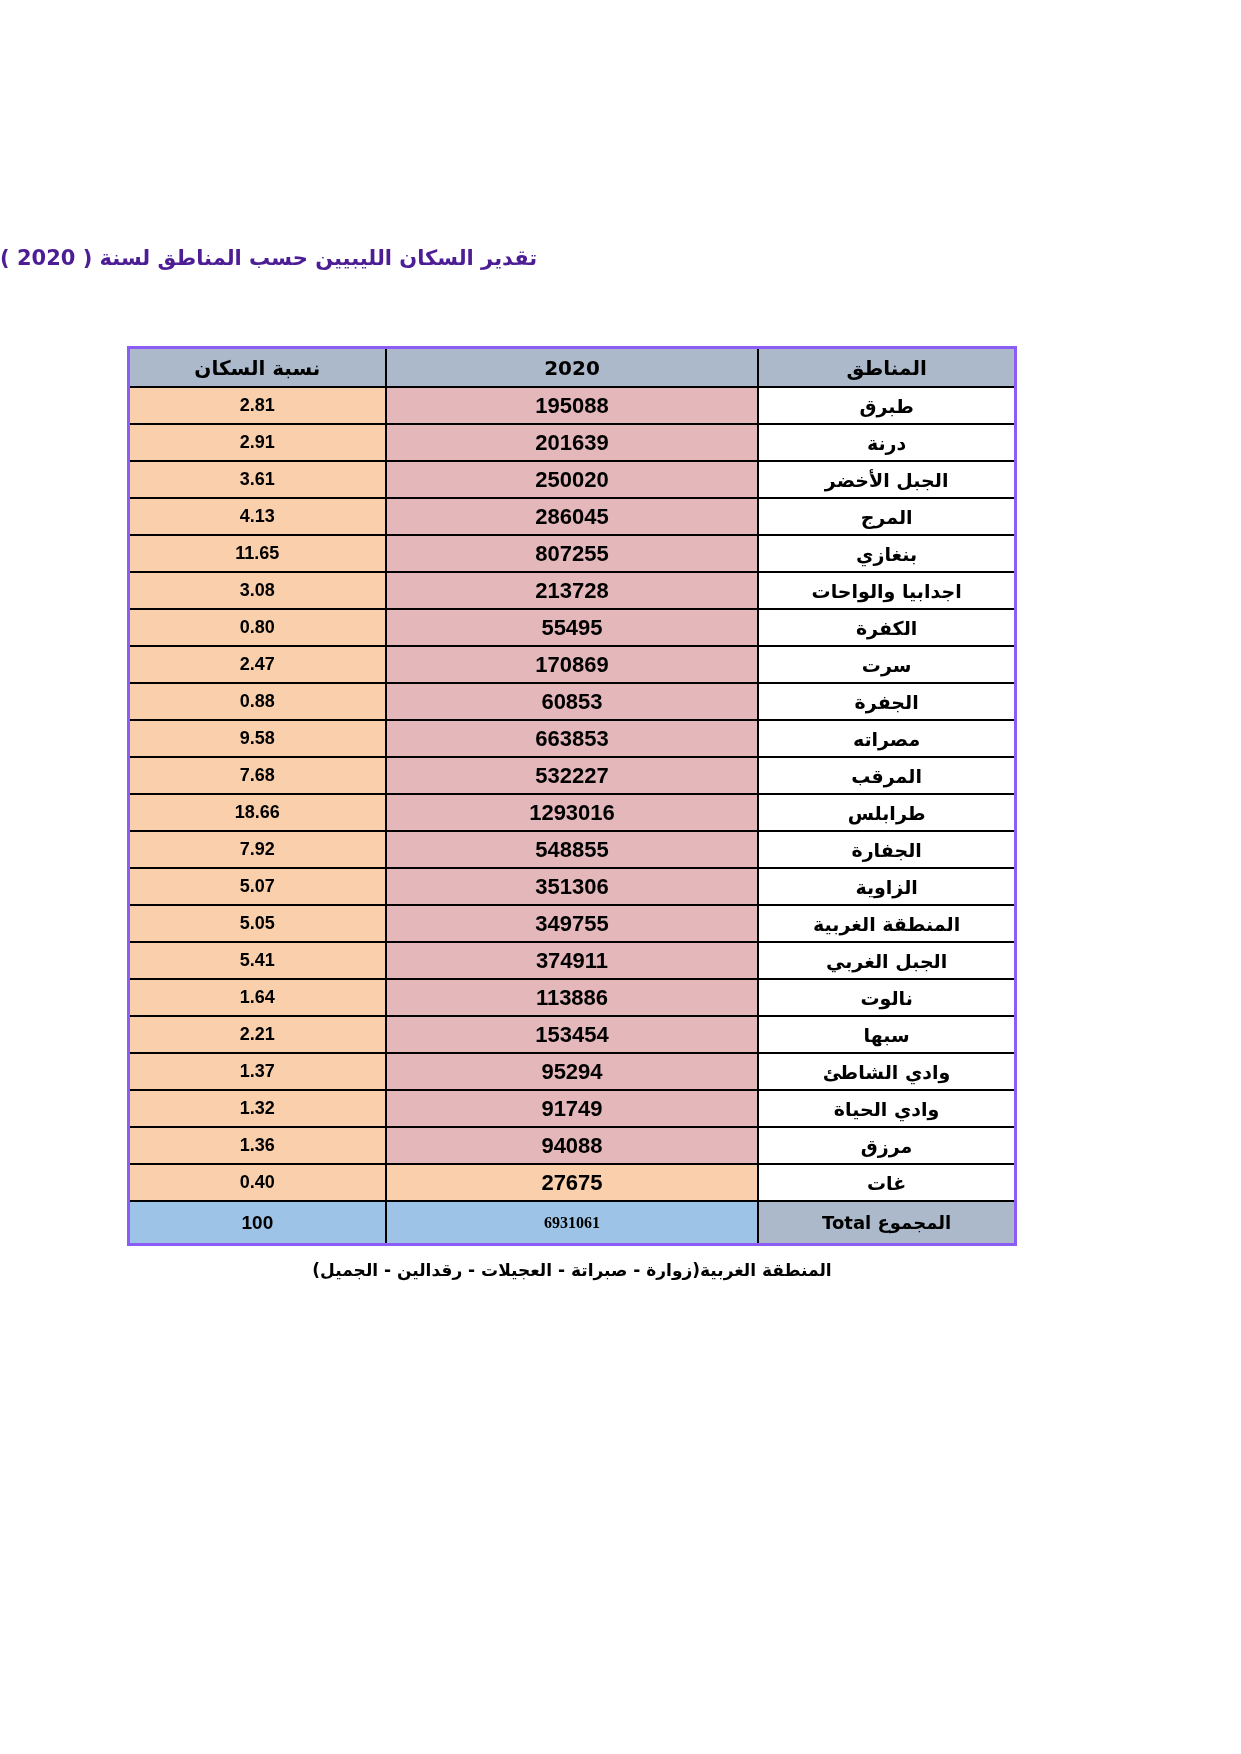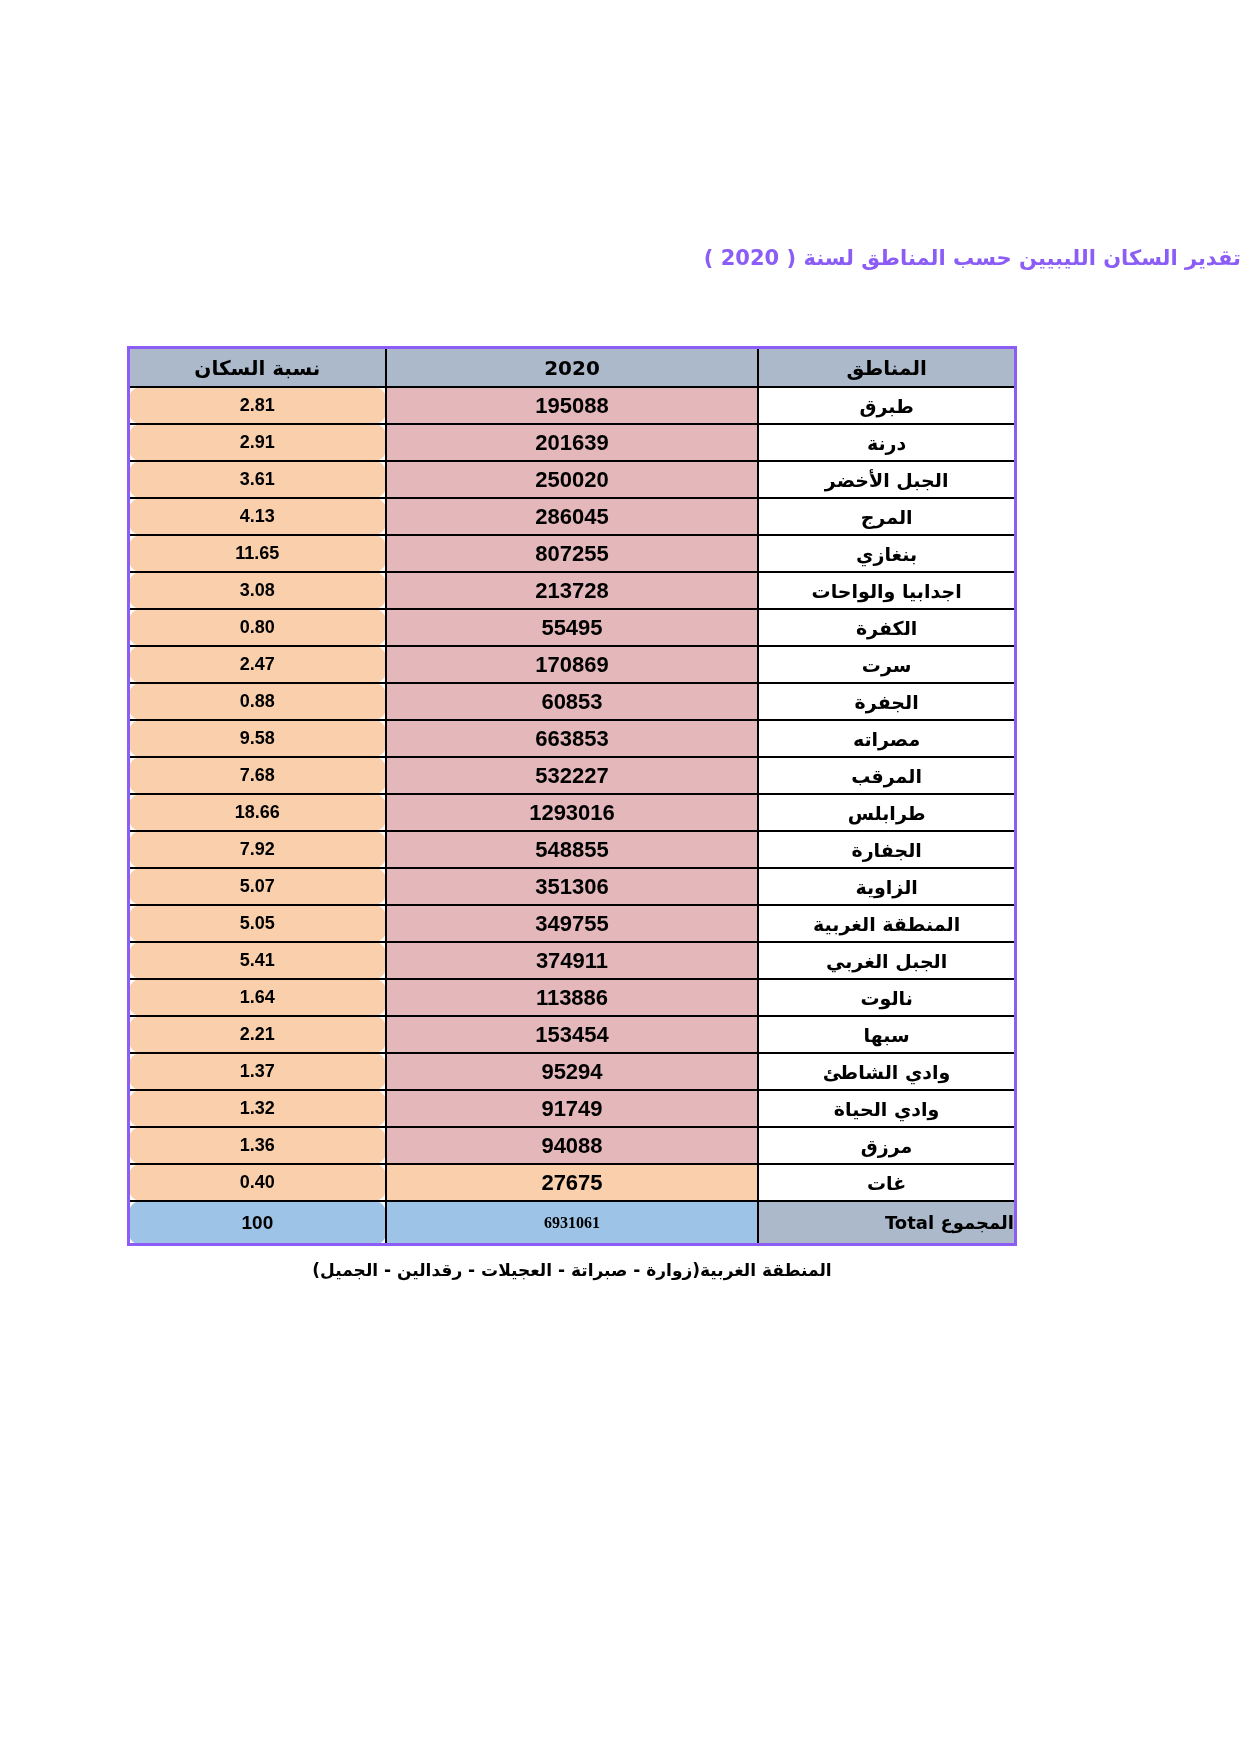--- a/index.html
+++ b/index.html
@@ -13,24 +13,24 @@
     height: 1754px;
     background: #ffffff;
     font-family: "DejaVu Sans", sans-serif;
     overflow: hidden;
   }
   .doc-title {
     position: absolute;
     top: 246px;
     left: 0;
     width: 100%;
-    text-align: right;
+    text-align: left;
     font-weight: bold;
     font-size: 21px;
-    color: #8b5cf6;
+    color: #4c1d95;
     direction: rtl;
   }
   table.pop-table {
     position: absolute;
     top: 346px;
     left: 127px;
     width: 890px;
     border-collapse: collapse;
     border: 3px solid #8b5cf6;
     table-layout: fixed;
@@ -52,21 +52,20 @@
     height: 37px;
     background: var(--header_bg);
     font-size: 20px;
   }
   .pop-table tr.data-row td { height: 35px; }
 
   td.percent-cell {
     background: var(--percent_bg);
     font-size: 18px;
     font-family: "Liberation Sans", sans-serif;
-    border-radius: 12px;
   }
   td.value-cell {
     background: var(--value_bg);
     font-size: 22px;
     font-family: "Liberation Sans", sans-serif;
   }
   td.value-cell.highlight {
     background: var(--percent_bg);
   }
   td.region-cell {
@@ -80,21 +79,20 @@
     font-size: 19px;
   }
   tr.total-row td.value-cell {
     background: var(--total_bg);
     font-size: 16px;
     font-family: Liberation Serif, serif;
   }
   tr.total-row td.region-cell {
     background: var(--total_label_bg);
     font-size: 18px;
-    text-align: right;
   }
   .footnote {
     position: absolute;
     top: 1260px;
     left: 127px;
     width: 890px;
     text-align: center;
     font-weight: bold;
     font-size: 17px;
     color: #000;

